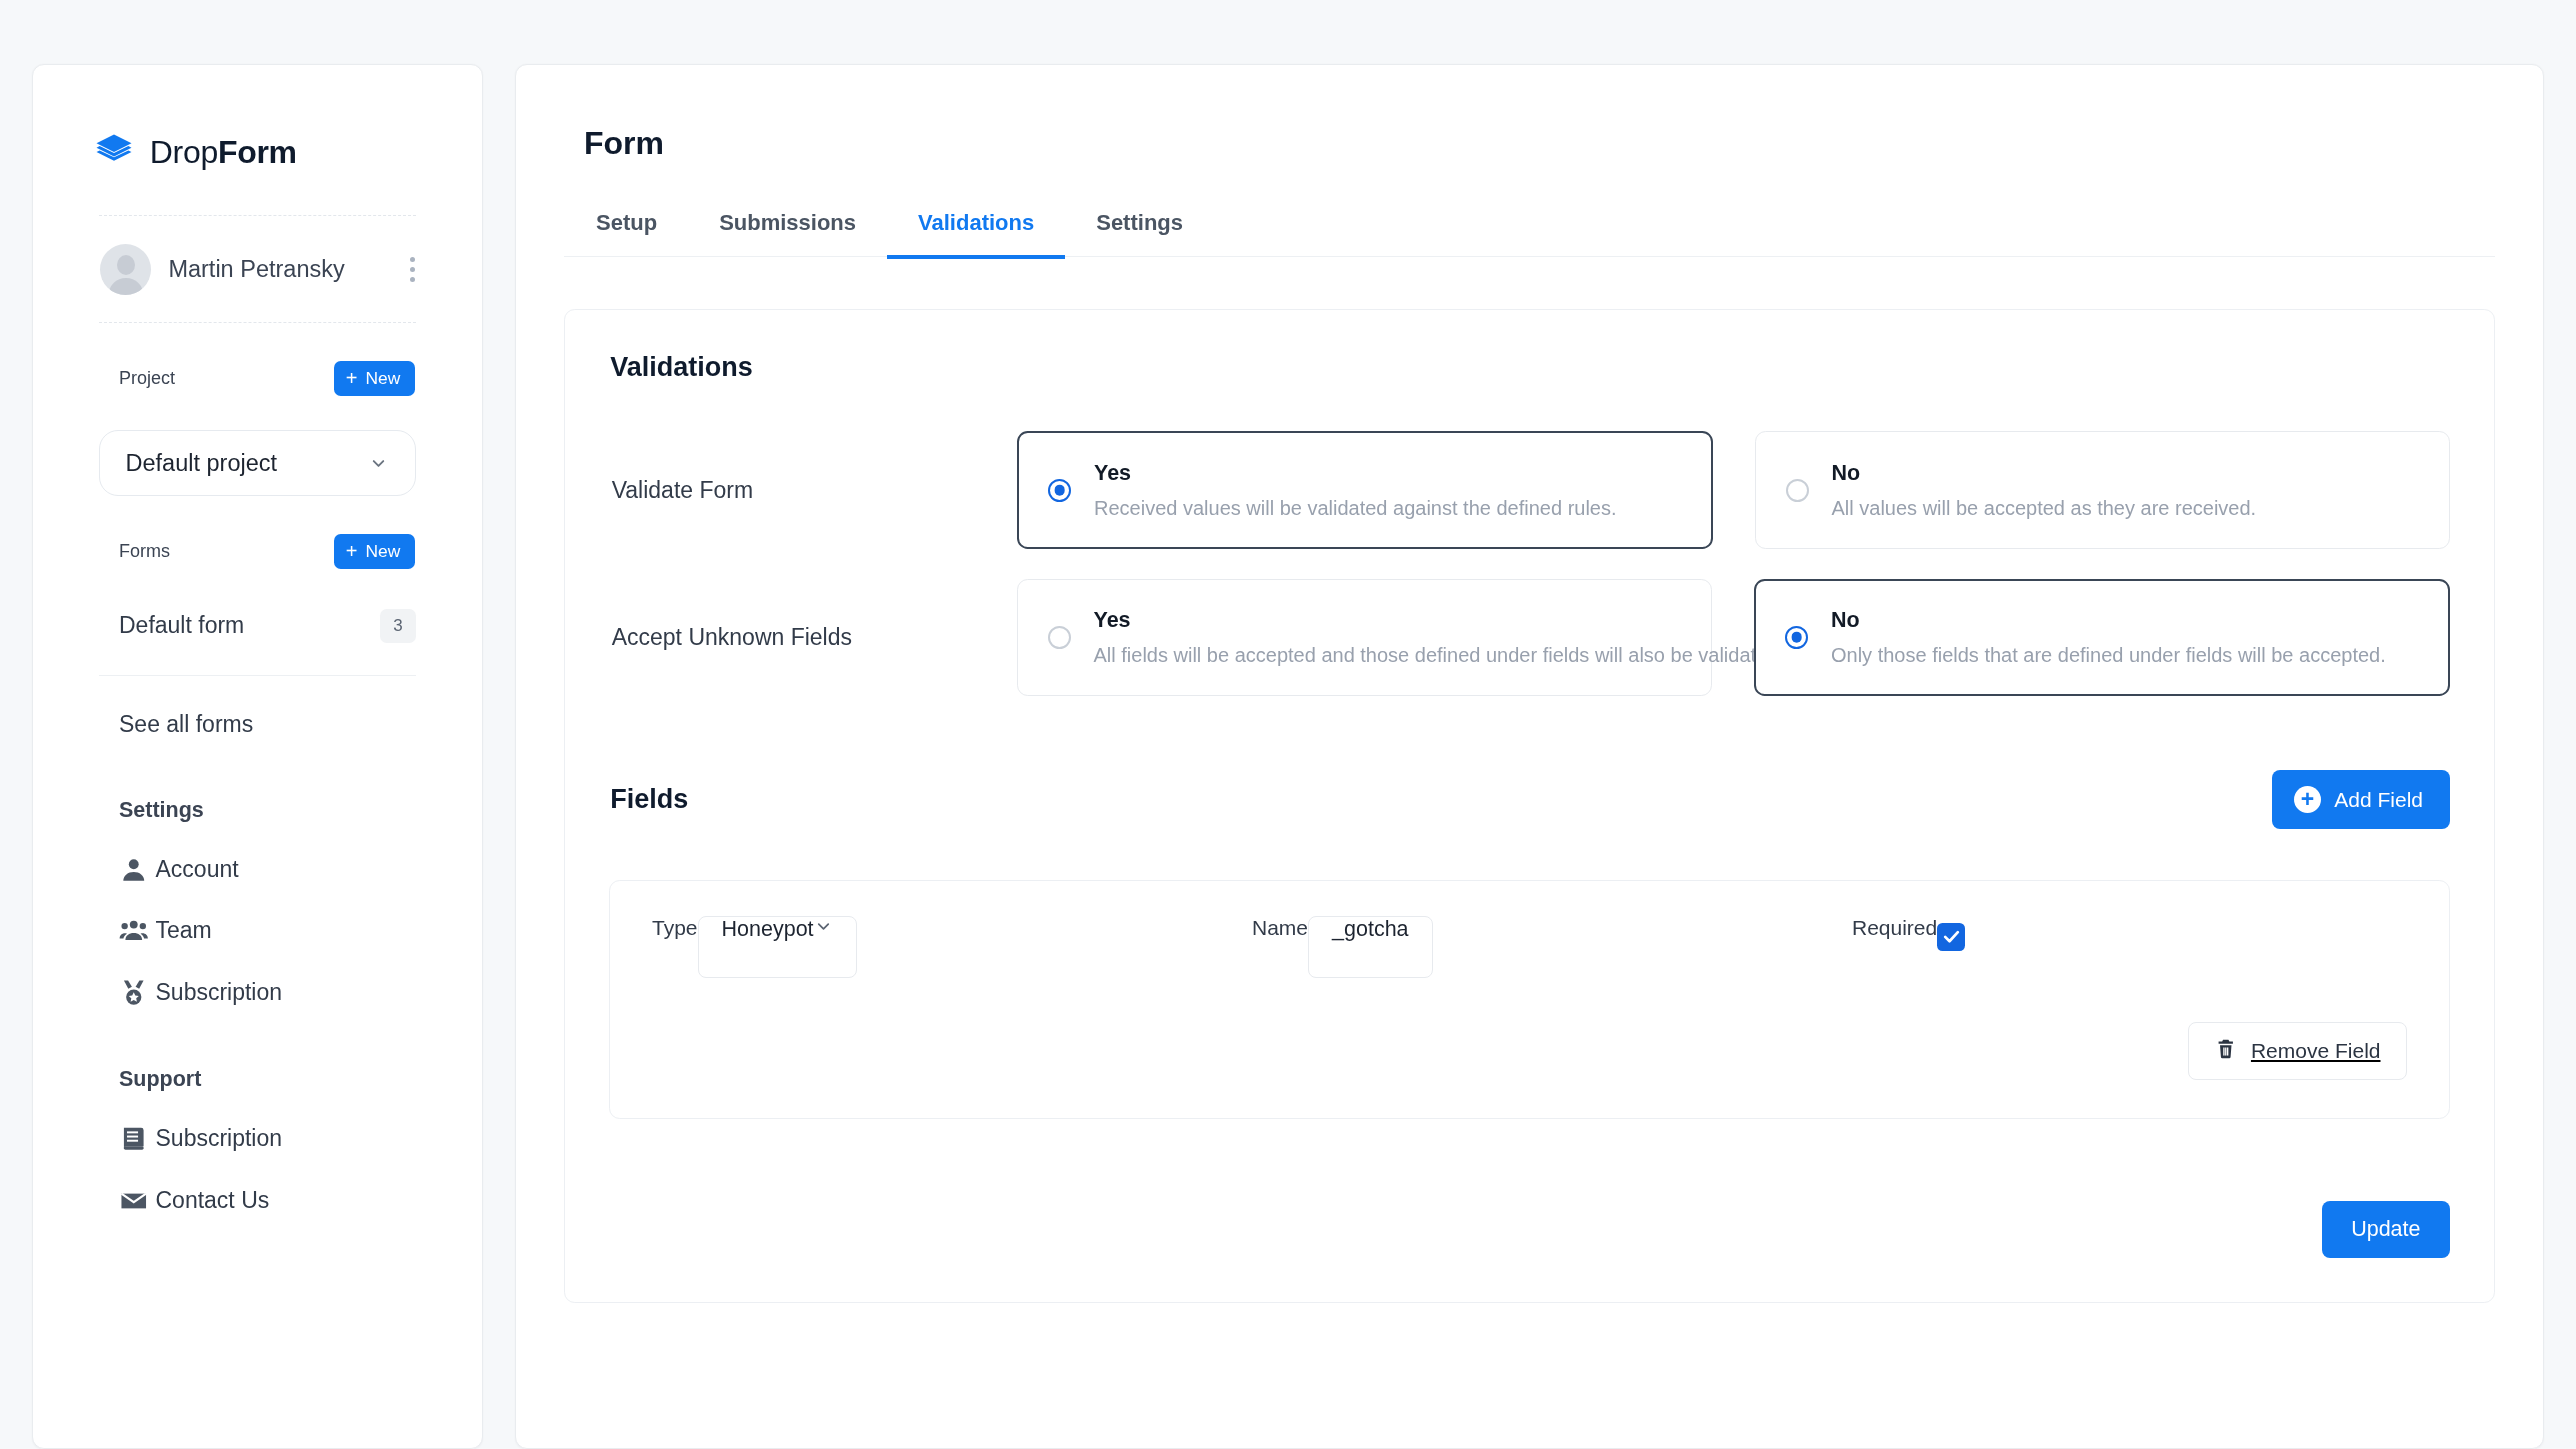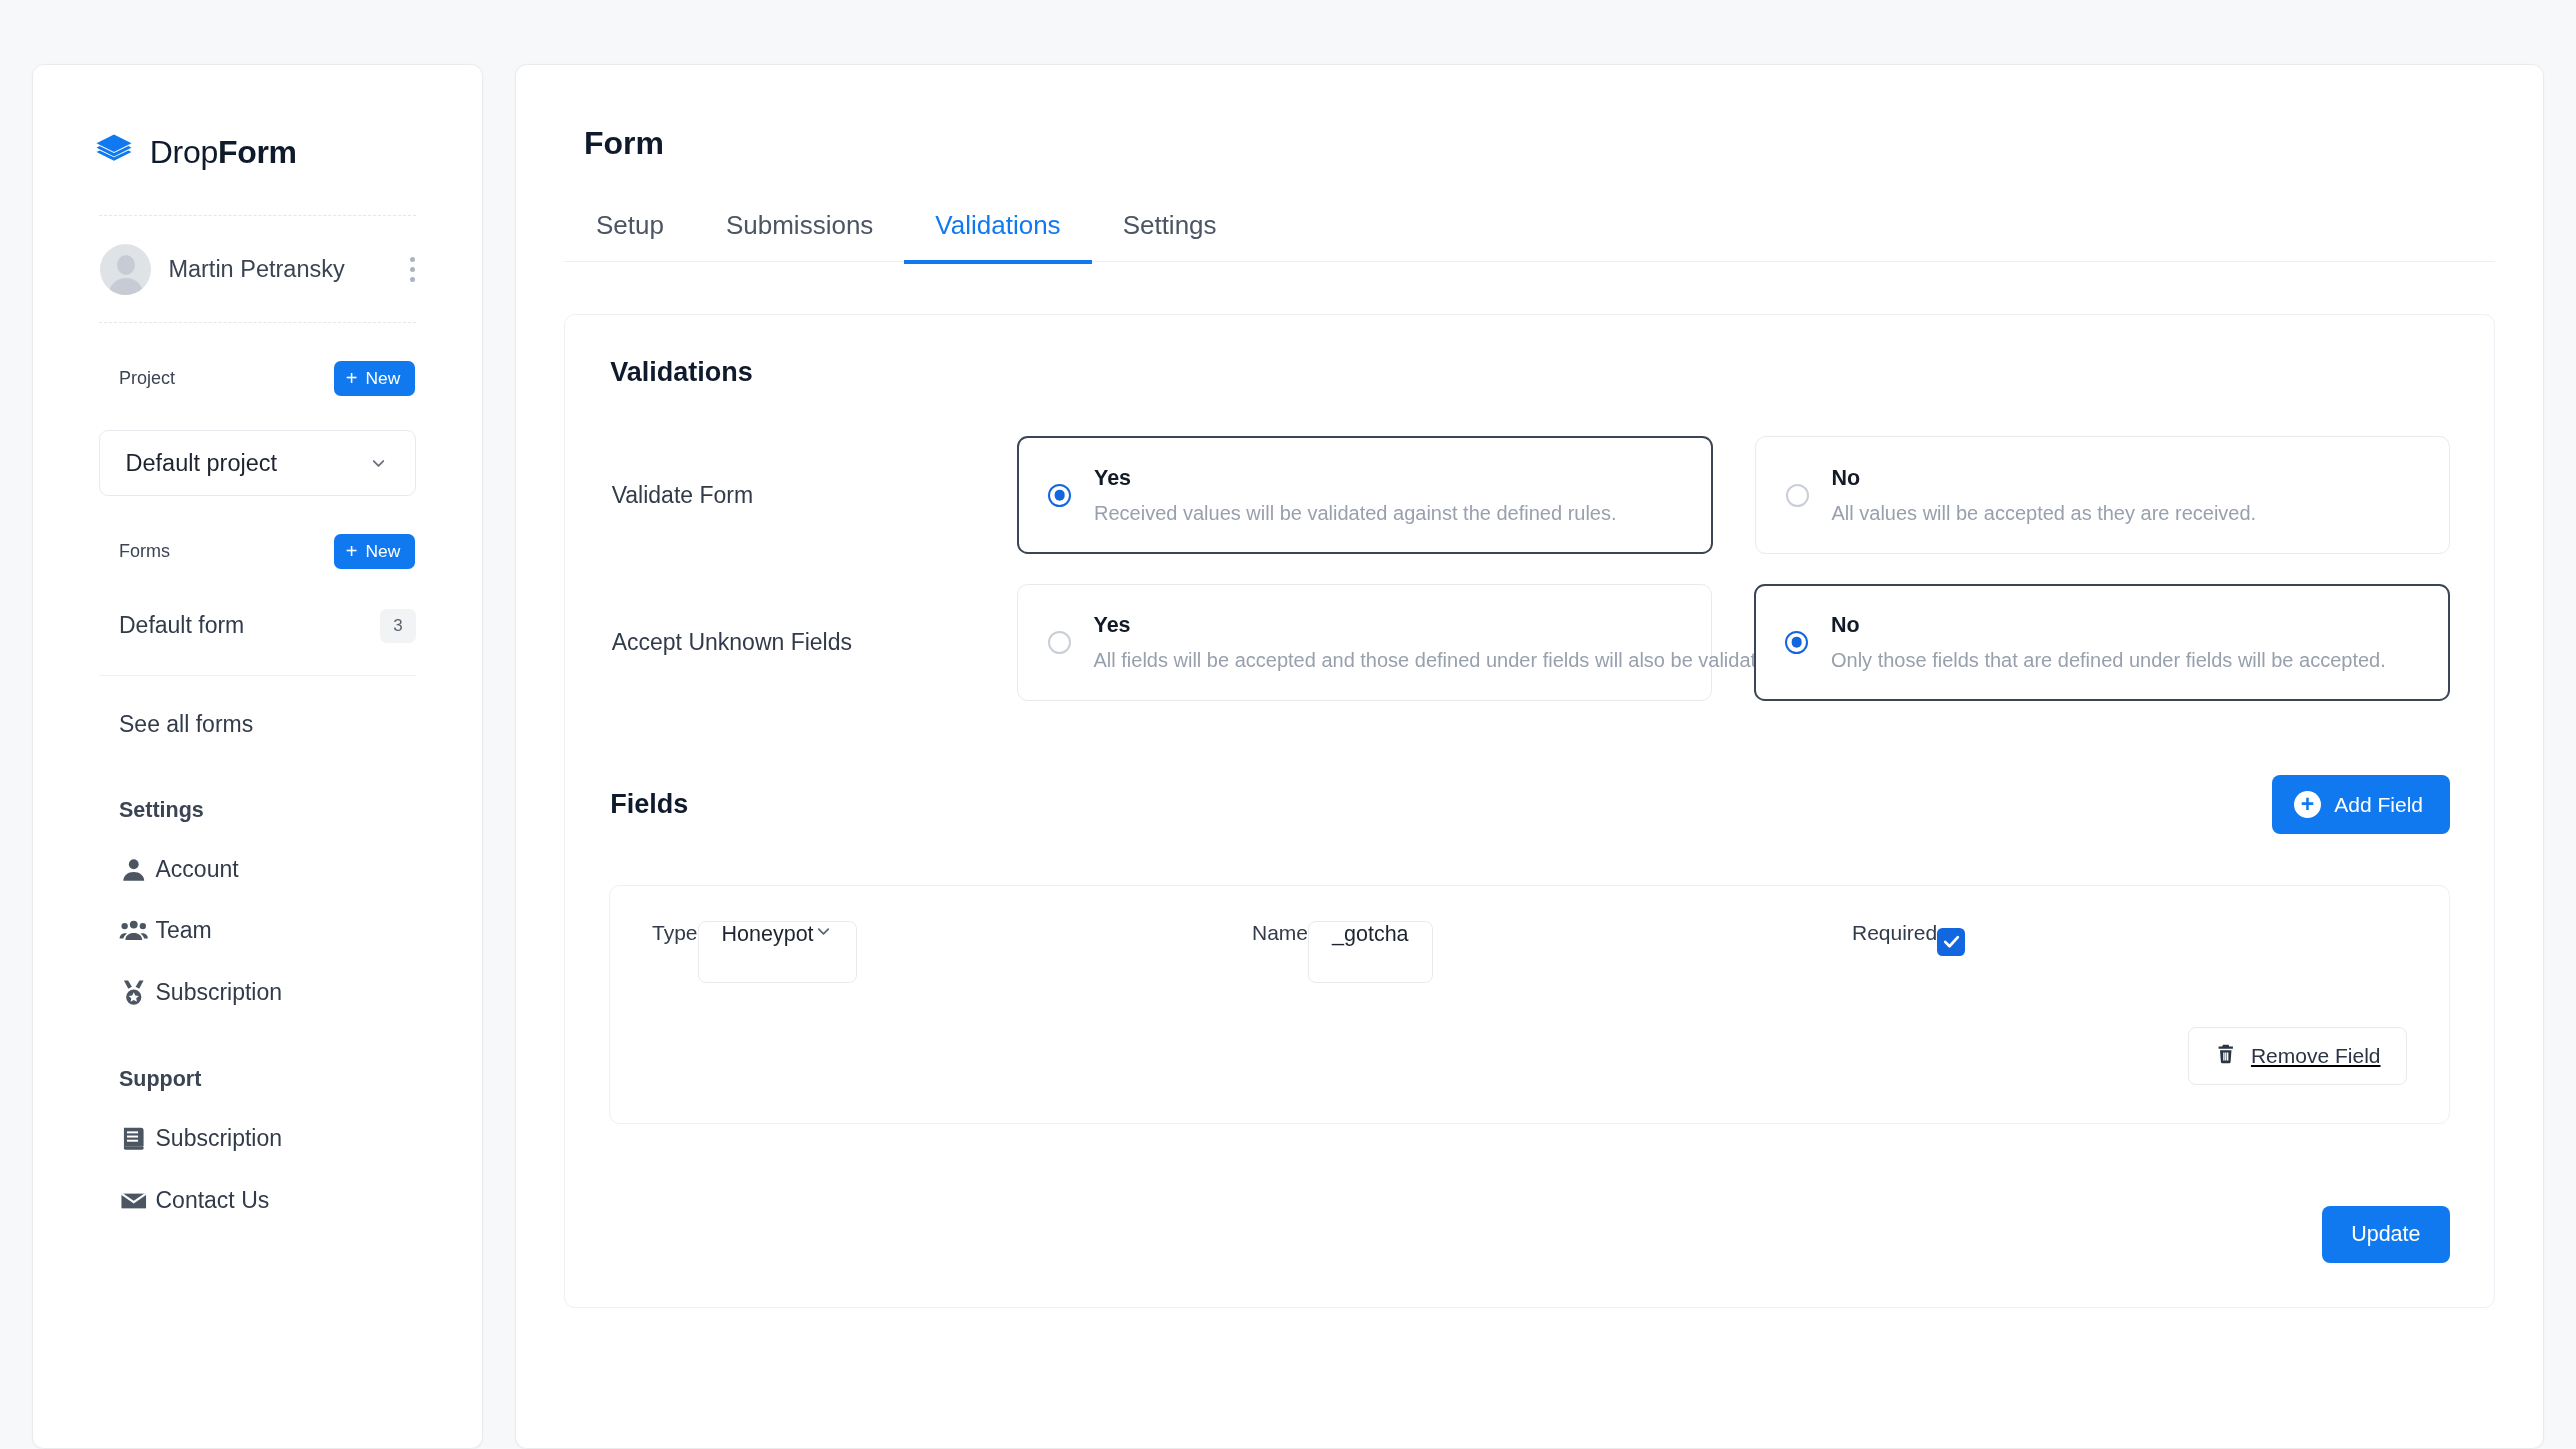--- a/index.html
+++ b/index.html
@@ -123,21 +123,21 @@
     gap: 8px;
     cursor: pointer;
     white-space: nowrap;
   }
   .btn-new .plus { font-size: 20px; line-height: 1; font-weight: 400; }
 
   .select-box {
     margin: 34px 66px 0 66px;
     height: 66px;
     border: 1.3px solid #e6eaef;
-    border-radius: 9px;
+    border-radius: 19px;
     background: #ffffff;
     display: flex;
     align-items: center;
     justify-content: space-between;
     padding: 0 27px 0 25.5px;
     cursor: pointer;
   }
   .select-box .val { font-size: 23.5px; color: #1d2430; }
   .chev { width: 19px; height: 19px; display: block; }
 
@@ -202,27 +202,28 @@
     padding-left: 20px;
   }
   .tabs {
     display: flex;
     gap: 0;
     margin-top: 48px;
     border-bottom: 1.3px solid #edf0f3;
     padding-left: 20px;
   }
   .tab {
-    font-size: 26px;
+    font-size: 22px;
     color: #4b5563;
     padding: 0 31px 19px 31px;
     cursor: pointer;
     border-bottom: 4px solid transparent;
     margin-bottom: -2.7px;
     white-space: nowrap;
+    font-weight: bold;
   }
   .tab:first-child { padding-left: 12px; }
   .tab.active { color: #1179f0; border-bottom-color: #1179f0; }
 
   .panel {
     margin-top: 52px;
     border: 1.3px solid #eceff3;
     border-radius: 10.7px;
     padding: 42px 44px 44px 44px;
   }

